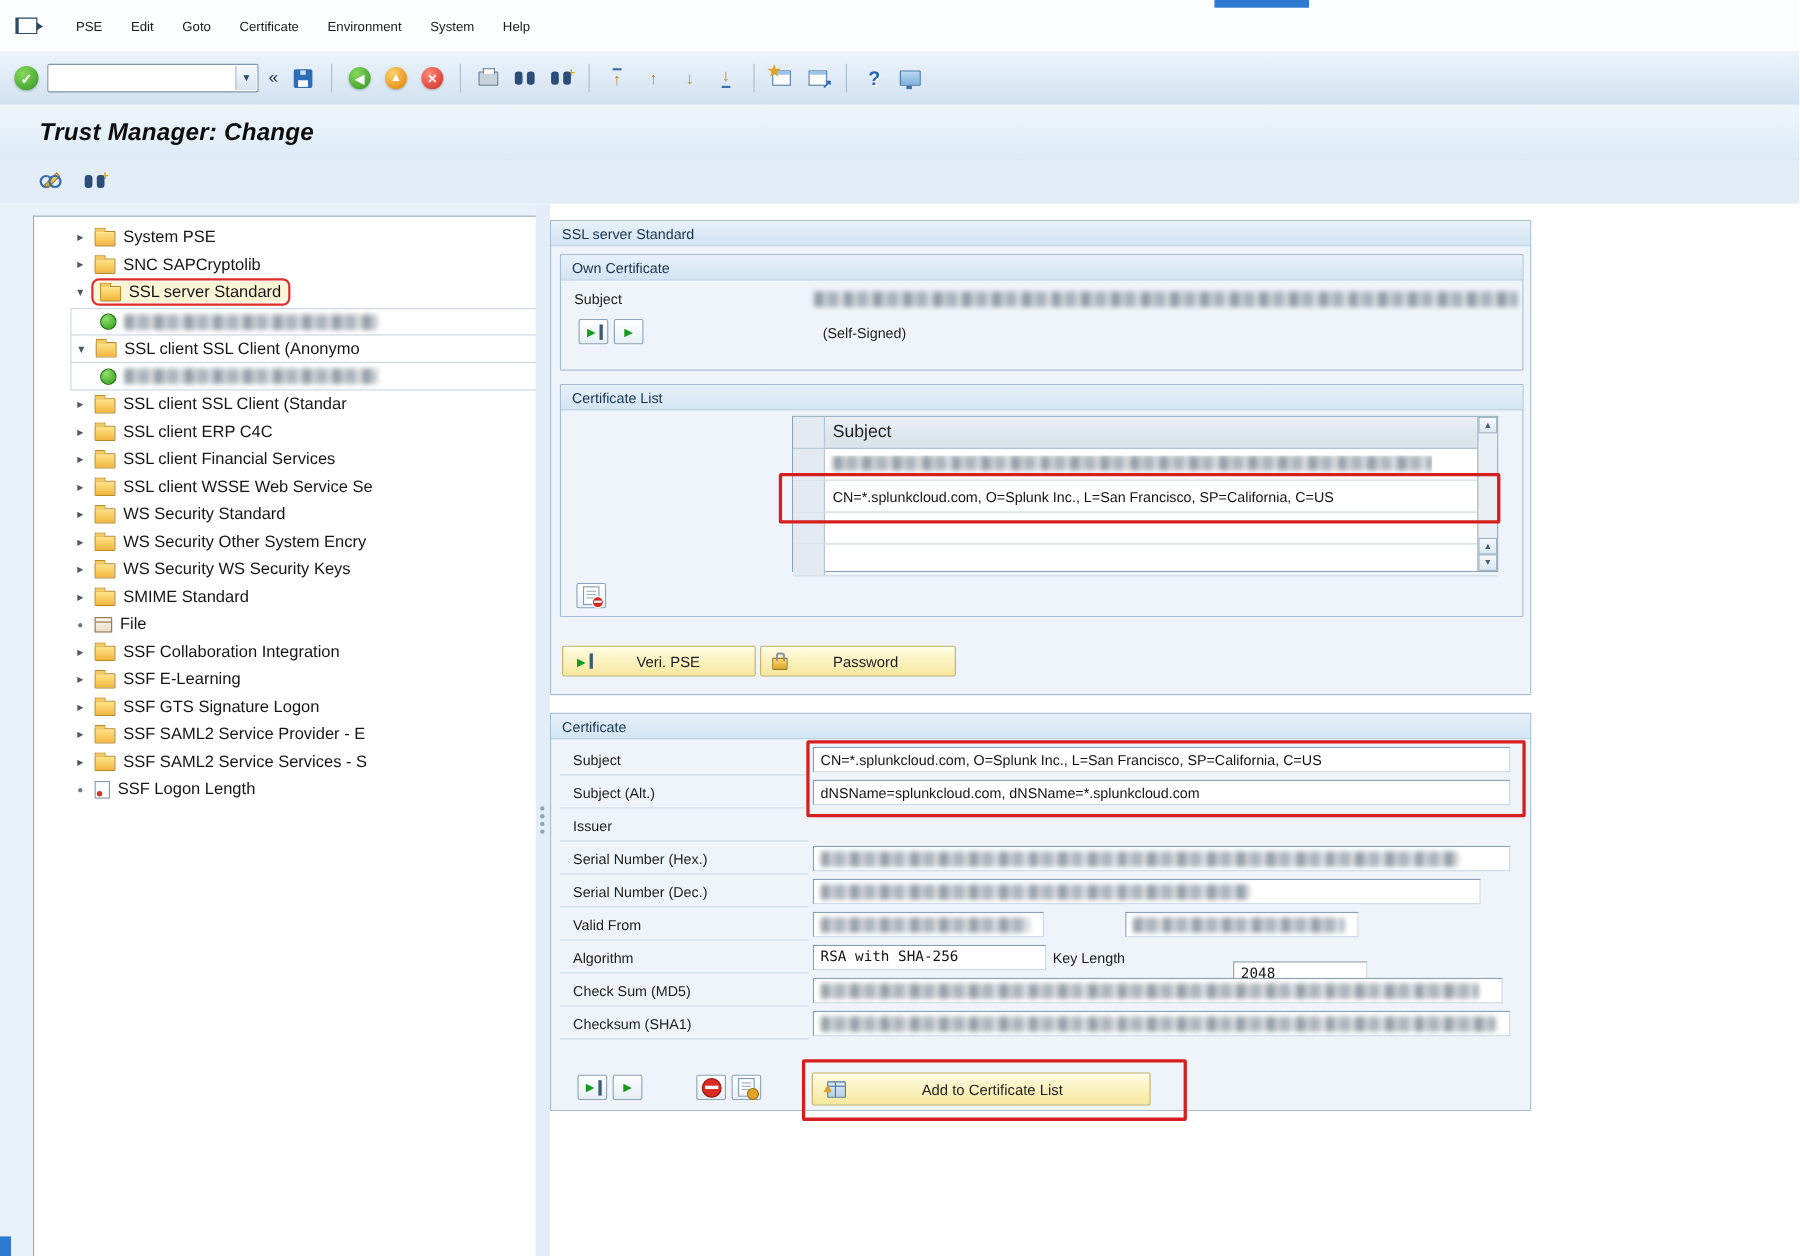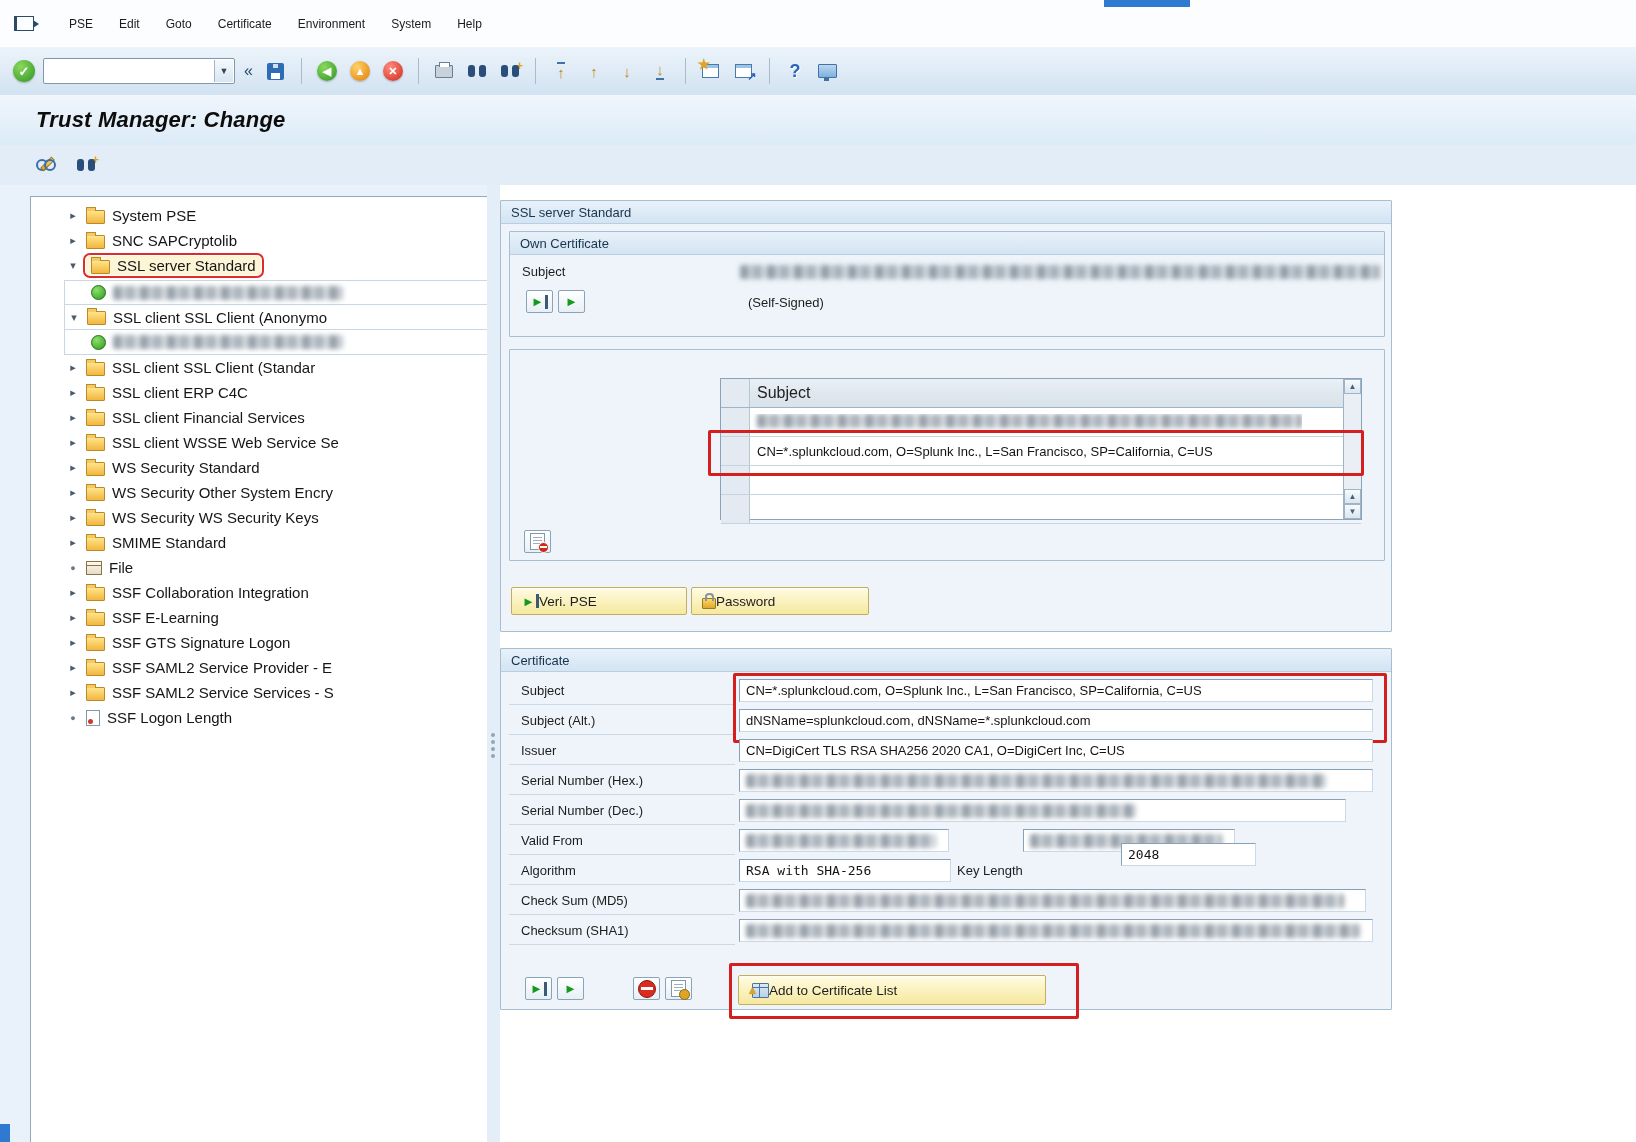--- a/index.html
+++ b/index.html
@@ -91,21 +91,21 @@
   .field{position:absolute;height:23px;background:#fff;border:1px solid #87a0b6;border-right-color:#cddd e7;border-right-color:#c9d9e7;border-bottom-color:#c9d9e7;font-size:13px;color:#141414;display:flex;align-items:center;padding:0 6px;white-space:nowrap;overflow:hidden;box-sizing:border-box;}
   .mono{font-family:"DejaVu Sans Mono","Liberation Mono",monospace;font-size:13px;}
 
   .redacted{display:inline-block;height:14px;border-radius:2px;background:repeating-linear-gradient(90deg,#7d8893 0 8px,#bcc4cb 8px 13px,#98a2ac 13px 22px,#d2d8dd 22px 27px);filter:blur(2.5px);opacity:.8;}
 
   .ibtn{position:absolute;width:27px;height:23px;background:linear-gradient(#ffffff,#e7eff6);border:1px solid #8aa3b8;border-radius:2px;display:flex;align-items:center;justify-content:center;padding:0;}
   .garrow{color:#149b1e;font-size:13px;font-weight:bold;line-height:1;}
   .doorbar{width:3px;height:14px;background:#3b5a74;margin-left:1px;}
 
   .ybtn{position:absolute;display:flex;align-items:center;background:linear-gradient(#fffce2,#f6e89e);border:1px solid #c4ae5e;border-radius:2px;font-size:13.5px;color:#1d1d1d;box-shadow:inset 0 1px 0 #fffef4;padding:0 10px;box-sizing:border-box;}
-  .ybtn .lbl{flex:1;text-align:left;}
+  .ybtn .lbl{flex:1;text-align:center;}
 
   .lock{width:12px;height:9px;background:linear-gradient(#ffd76e,#dfa62a);border:1px solid #9a7a1f;border-radius:1px;position:relative;margin-top:5px;flex:0 0 auto;}
   .lock::before{content:"";position:absolute;left:2px;top:-6px;width:5px;height:6px;border:2px solid #8a93a0;border-bottom:none;border-radius:4px 4px 0 0;}
 
   .certcard{width:13px;height:15px;background:#fff;border:1px solid #7f98ad;position:relative;}
   .certcard::before{content:"";position:absolute;left:2px;top:3px;right:2px;height:1px;background:#9ab0c2;box-shadow:0 3px 0 #9ab0c2,0 6px 0 #9ab0c2;}
   .reddot{position:absolute;right:-5px;bottom:-4px;width:9px;height:9px;border-radius:50%;background:#d0281a;border:1px solid #fff;}
   .reddot::after{content:"";position:absolute;left:1px;right:1px;top:3px;height:2px;background:#fff;}
   .golddot{position:absolute;right:-5px;bottom:-4px;width:9px;height:9px;border-radius:50%;background:#e0a322;border:1px solid #8e6d12;}
   .stopicon{width:16px;height:16px;border-radius:50%;background:#d92b1f;position:relative;border:1px solid #8e150c;}
@@ -360,20 +360,23 @@
             <span class="garrow">►</span>
             <span class="doorbar"></span>
           </button>
         <button class="ibtn" style="left:48px;top:58px">
             <span class="garrow">►</span>
           </button>
         <span class="flabel" style="left:238px;top:63px">(Self-Signed)</span>
       </div>
 
       <div class="gbox" style="left:8px;top:148px;width:876px;height:212px">
+        <div class="ghead">
+            <span>Certificate List</span>
+          </div>
         <div class="clist" style="left:210px;top:28px;width:642px;height:142px">
           <div class="chead">
             <span class="selcell"></span>
             <span class="ctext">Subject</span>
           </div>
           <div class="crow">
             <span class="selcell"></span>
             <span class="ctext"><span class="redacted" style="width:545px"></span></span>
           </div>
           <div class="crow">
@@ -434,23 +437,20 @@
         </div>
       <div class="field" style="left:238px;top:60px;width:634px">
           <span>dNSName=splunkcloud.com, dNSName=*.splunkcloud.com</span>
         </div>
 
       <div class="annot" style="left:232px;top:24px;width:648px;height:64px"></div>
 
       <div class="lrow" style="top:87px">
           <span>Issuer</span>
         </div>
-      <div class="field" style="left:238px;top:90px;width:634px">
-          <span>CN=DigiCert TLS RSA SHA256 2020 CA1, O=DigiCert Inc, C=US</span>
-        </div>
 
       <div class="lrow" style="top:117px">
           <span>Serial Number (Hex.)</span>
         </div>
       <div class="field" style="left:238px;top:120px;width:634px">
           <span class="redacted" style="width:580px"></span>
         </div>
 
       <div class="lrow" style="top:147px">
           <span>Serial Number (Dec.)</span>
@@ -469,21 +469,21 @@
           <span class="redacted" style="width:192px"></span>
         </div>
 
       <div class="lrow" style="top:207px">
           <span>Algorithm</span>
         </div>
       <div class="field mono" style="left:238px;top:210px;width:212px">
           <span>RSA with SHA-256</span>
         </div>
       <span class="flabel" style="left:456px;top:214px">Key Length</span>
-      <div class="field mono" style="left:620px;top:194px;width:135px">
+      <div class="field mono" style="left:620px;top:225px;width:122px">
           <span>2048</span>
         </div>
 
       <div class="lrow" style="top:237px">
           <span>Check Sum (MD5)</span>
         </div>
       <div class="field" style="left:238px;top:240px;width:627px">
           <span class="redacted" style="width:598px"></span>
         </div>
 

